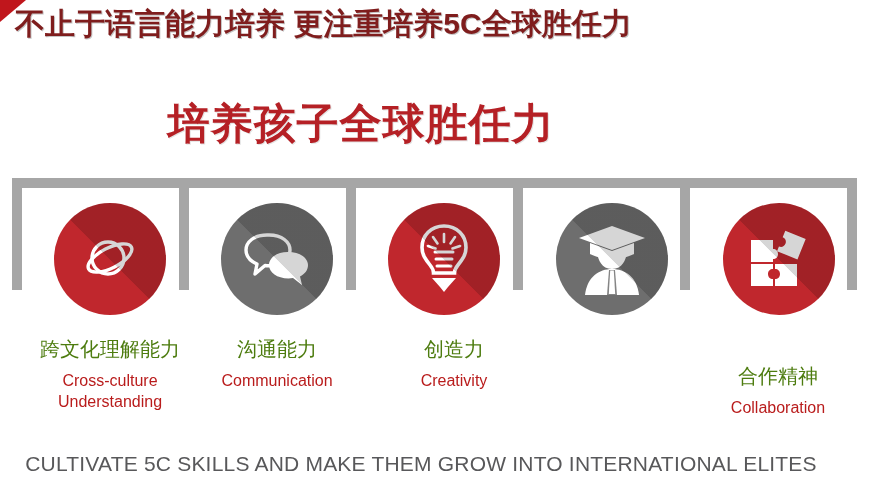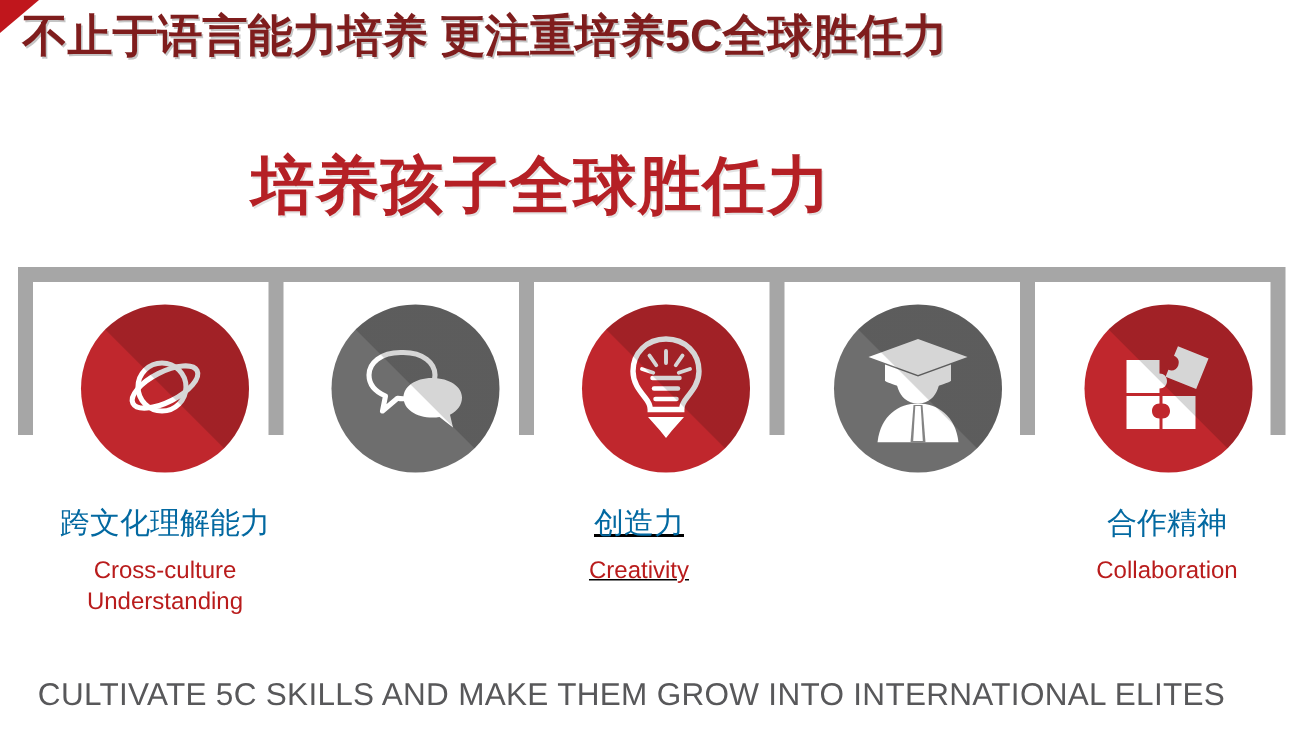--- a/index.html
+++ b/index.html
@@ -129,21 +129,21 @@
     height: 100px;
   }
   .label-block {
     position: absolute;
     top: 0;
     width: 180px;
     text-align: center;
   }
   .label-cn {
     font-size: 20px;
-    color: #0369a1;
+    color: #4d7c0f;
     line-height: 26px;
     white-space: nowrap;
   }
   .label-en {
     margin-top: 8px;
     font-size: 16px;
     color: #b91c1c;
     line-height: 21px;
   }
 
@@ -280,27 +280,31 @@
 
 </div>
 
 <div id="labels-row">
 
   <div class="label-block" style="left:20px;">
     <div class="label-cn">跨文化理解能力</div>
     <div class="label-en">Cross-culture Understanding</div>
   </div>
 
-
-  <div class="label-block" style="left:336px;text-decoration:underline;">
+  <div class="label-block" style="left:187px;">
+    <div class="label-cn">沟通能力</div>
+    <div class="label-en">Communication</div>
+  </div>
+
+  <div class="label-block" style="left:364px;">
     <div class="label-cn">创造力</div>
     <div class="label-en">Creativity</div>
   </div>
 
 
-  <div class="label-block" style="left:688px;">
+  <div class="label-block" style="left:688px;margin-top:27px;">
     <div class="label-cn">合作精神</div>
     <div class="label-en">Collaboration</div>
   </div>
 
 </div>
 
 <div id="footer-caption">CULTIVATE 5C SKILLS AND MAKE THEM GROW INTO INTERNATIONAL ELITES</div>
 
 </body></html>

